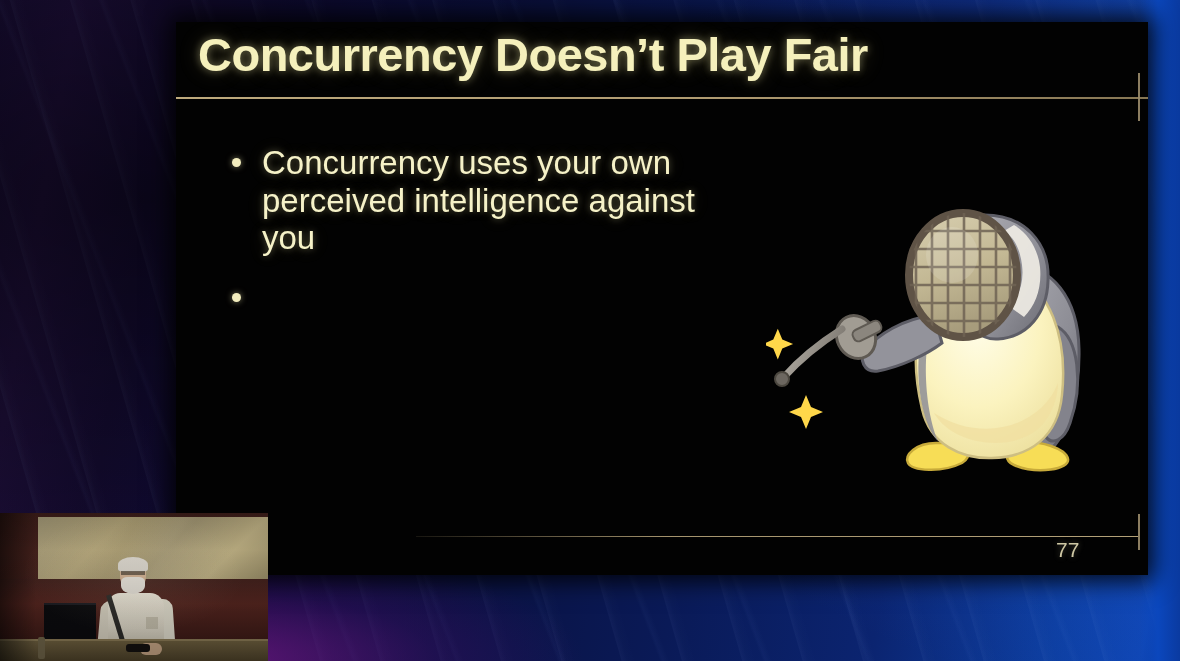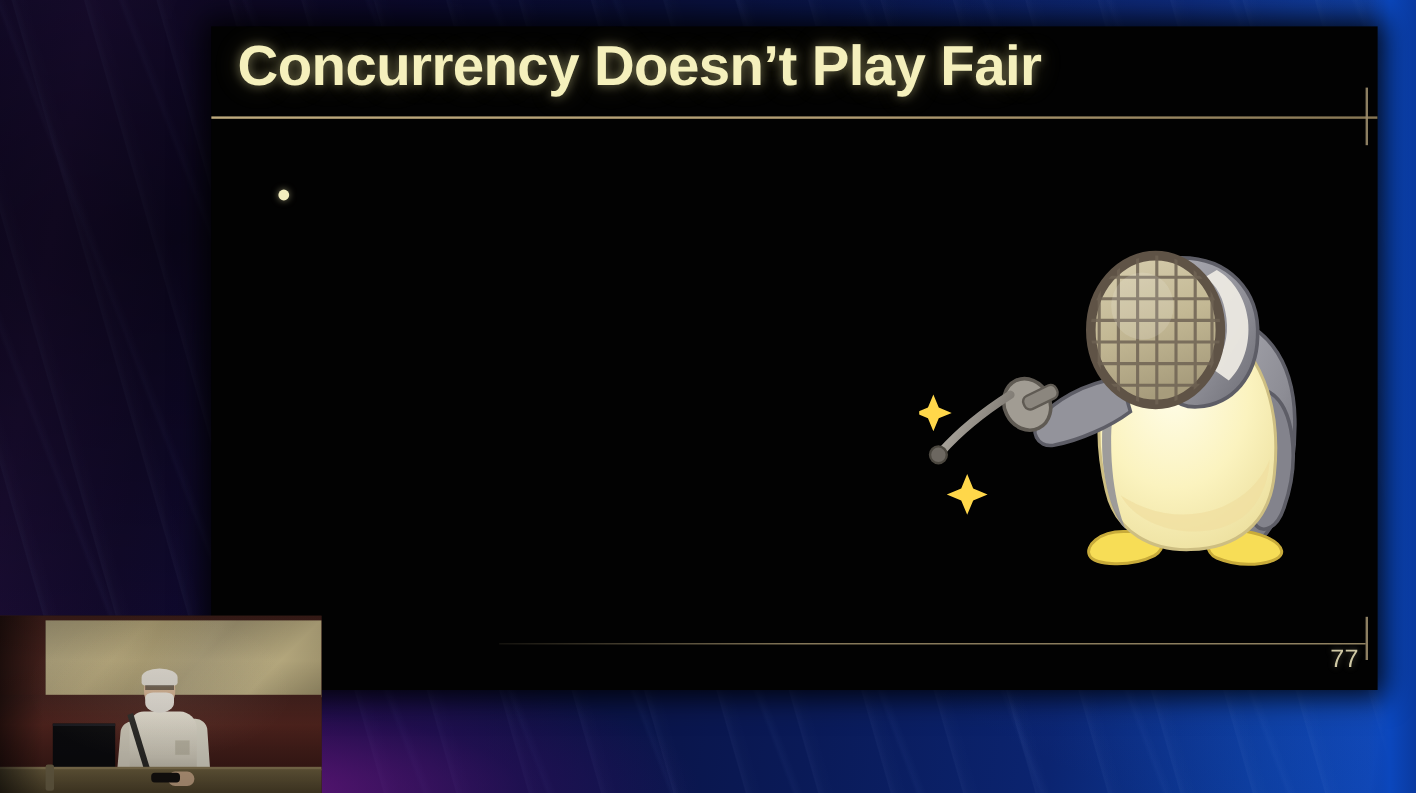--- a/index.html
+++ b/index.html
@@ -180,21 +180,20 @@
     width: 2px;
     height: 36px;
     background: #9b8c6b;
     opacity: 0.9;
   }
   .page-num {
     position: absolute;
     left: 880px;
     top: 516px;
     width: 76px;
-    text-align: right;
     font-size: 21px;
     color: #cfc8a4;
     text-shadow: 0 0 6px rgba(240,235,190,0.35);
   }
 
   
   #pip {
     position: absolute;
     left: 0px;
     top: 513px;
@@ -393,20 +392,24 @@
   <div class="bg-purple"></div>
   <div class="bg-right-band"></div>
 
   <div id="slide">
 
     <div class="slide-title">Concurrency Doesn’t Play Fair</div>
     <div class="title-rule"></div>
     <div class="tick-vert"></div>
 
     <div class="bullets">
+      <div class="bullet">
+        <span class="dot"></span>
+        <span>Concurrency uses your own perceived intelligence against you</span>
+      </div>
       <div class="bullet">
         <span class="dot"></span>
       </div>
     </div>
 
     <div class="penguin-art">
       <svg width="340" height="290" viewBox="0 0 340 290" xmlns="http://www.w3.org/2000/svg">
         <defs>
           <radialGradient id="belly" cx="42%" cy="30%" r="78%">
             <stop offset="0%" stop-color="#fffde8"></stop>

